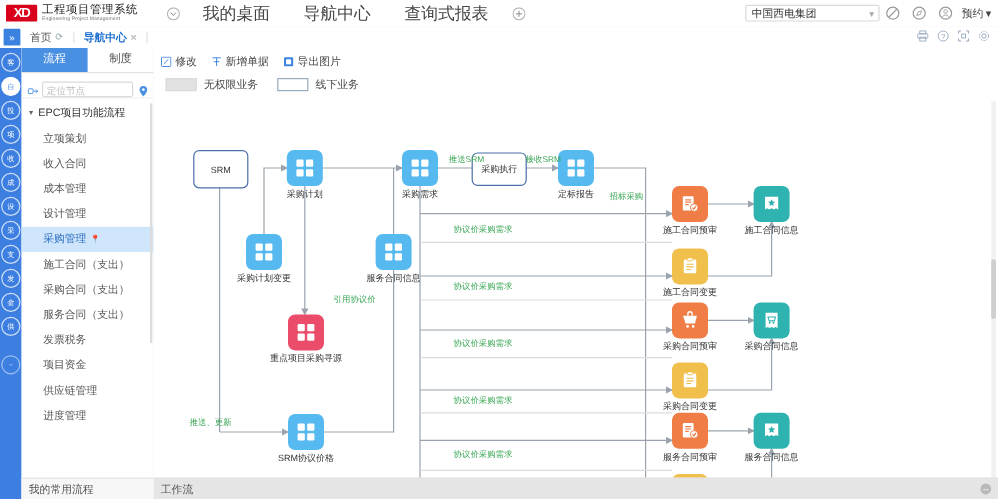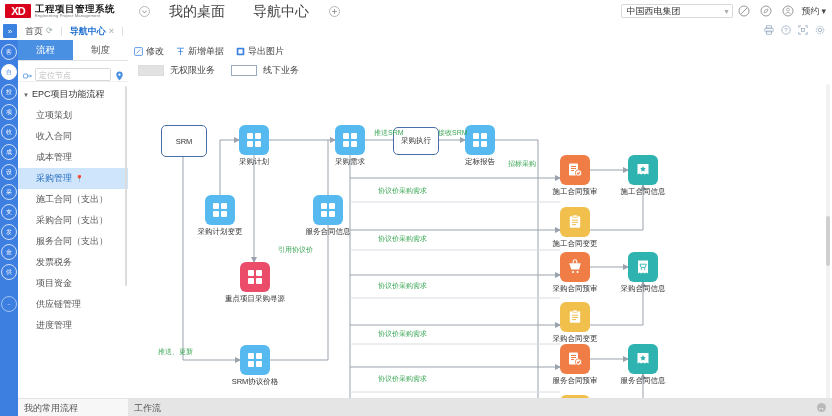--- a/index.html
+++ b/index.html
@@ -12,21 +12,21 @@
   .app{position:relative;width:832px;height:416px;}
 
   
   .topbar{position:absolute;left:0;top:0;width:832px;height:22px;background:#fff;
           border-bottom:1px solid #e8e8e8;display:flex;align-items:center;}
   .logo{display:flex;margin-left:5px;}
   .logo-mark{width:26px;height:14px;background:#d9001b;color:#fff;font-weight:bold;
              font-size:11px;line-height:14px;text-align:center;letter-spacing:-1px;
              font-family:"Liberation Sans",sans-serif;border-radius:1px;}
   .logo-txt{margin-left:4px;line-height:1;}
-  .logo-cn{font-size:9.5px;font-weight:bold;color:#1a1a1a;letter-spacing:.5px;}
+  .logo-cn{font-size:9.5px;font-weight:normal;color:#1a1a1a;letter-spacing:.5px;}
   .logo-en{font-size:4.2px;color:#777;letter-spacing:.1px;margin-top:1px;}
   .topnav{display:flex;align-items:center;margin-left:18px;gap:0;}
   .topnav .ico{width:22px;height:22px;display:flex;align-items:center;justify-content:center;}
   .topnav .item{padding:0 14px;font-size:14px;color:#444;line-height:22px;cursor:pointer;}
   .top-right{margin-left:auto;display:flex;align-items:center;gap:0;padding-right:6px;}
   .org-select{width:112px;height:14px;border:1px solid #d9d9d9;border-radius:2px;
               display:flex;align-items:center;padding:0 4px;font-size:9px;color:#333;
               background:#fff;box-sizing:border-box;}
   .org-select .cav{margin-left:auto;color:#aaa;font-size:8px;}
   .top-right .rico{width:22px;height:22px;display:flex;align-items:center;justify-content:center;}
@@ -125,20 +125,21 @@
     </div>
     <div class="topnav">
       <span class="ico">
         <svg width="11" height="11" viewBox="0 0 11 11">
             <circle cx="5.5" cy="5.5" r="5" fill="none" stroke="#b6b6b6"></circle>
             <path d="M3.4 4.5 L5.5 7 L7.6 4.5" fill="none" stroke="#888" stroke-width=".8"></path>
           </svg>
       </span>
       <span class="item">我的桌面</span>
       <span class="item">导航中心</span>
+      <span class="item">查询式报表</span>
       <span class="ico">
         <svg width="11" height="11" viewBox="0 0 11 11">
             <circle cx="5.5" cy="5.5" r="5" fill="none" stroke="#b6b6b6"></circle>
             <path d="M5.5 3 L5.5 8 M3 5.5 L8 5.5" stroke="#888" stroke-width=".8"></path>
           </svg>
       </span>
     </div>
     <div class="top-right">
       <div class="org-select">
         <span>中国西电集团</span>
@@ -248,20 +249,21 @@
       </span>
     </div>
     <div class="tree">
       <div class="tree-root">
         <span class="caret">▼</span>
         <span>EPC项目功能流程</span>
       </div>
       <div class="tree-item"><span>立项策划</span></div>
       <div class="tree-item"><span>收入合同</span></div>
       <div class="tree-item"><span>成本管理</span></div>
+      <div class="tree-item"><span>设计管理</span></div>
       <div class="tree-item active">
         <span>采购管理</span>
         <span class="pin">📍</span>
       </div>
       <div class="tree-item"><span>施工合同（支出）</span></div>
       <div class="tree-item"><span>采购合同（支出）</span></div>
       <div class="tree-item"><span>服务合同（支出）</span></div>
       <div class="tree-item"><span>发票税务</span></div>
       <div class="tree-item"><span>项目资金</span></div>
       <div class="tree-item"><span>供应链管理</span></div>

